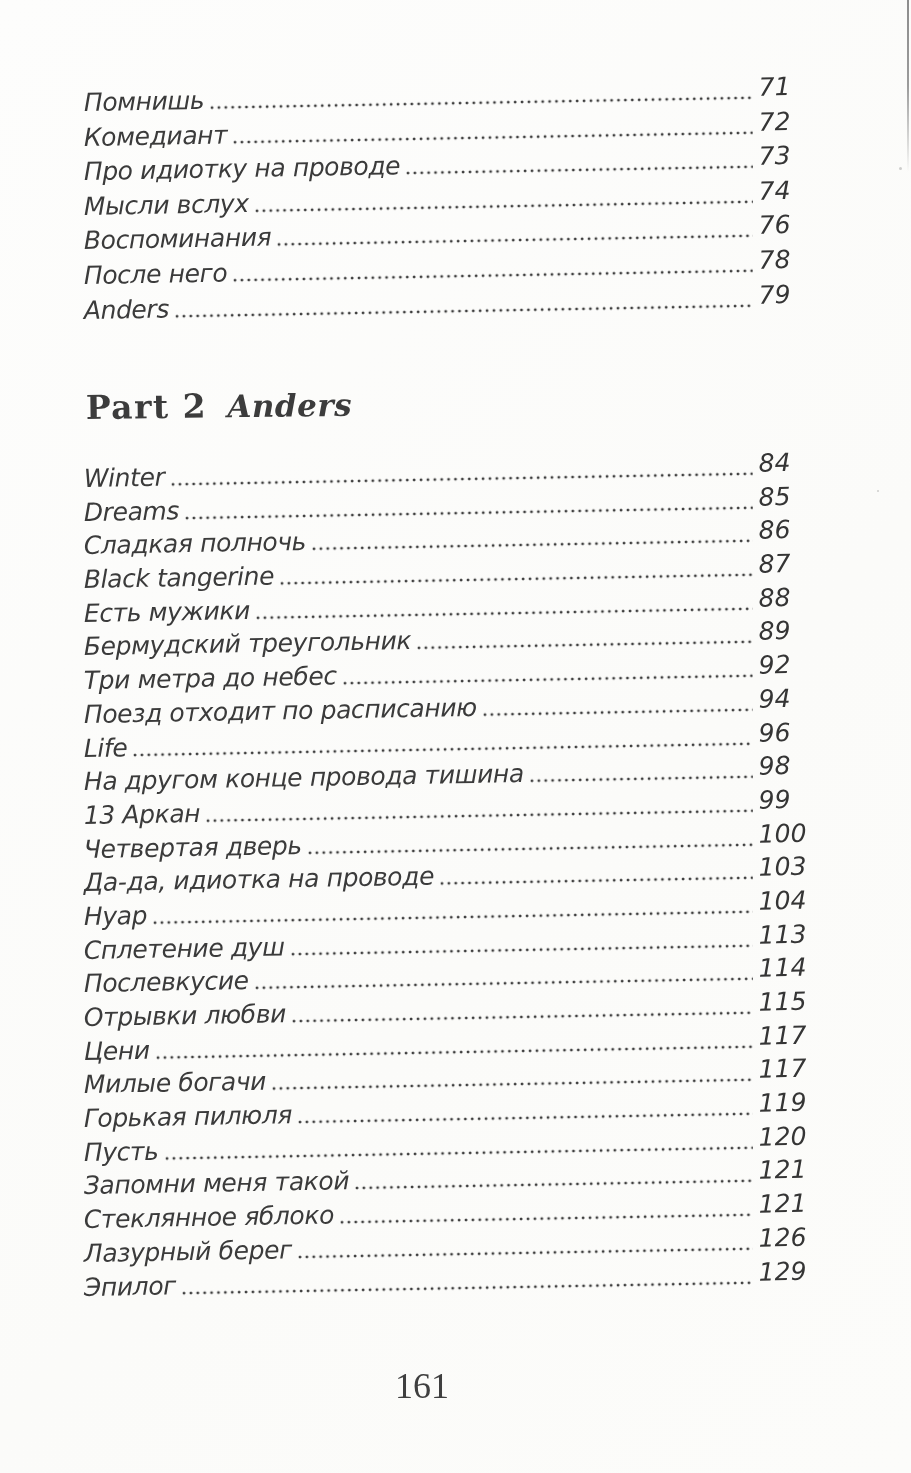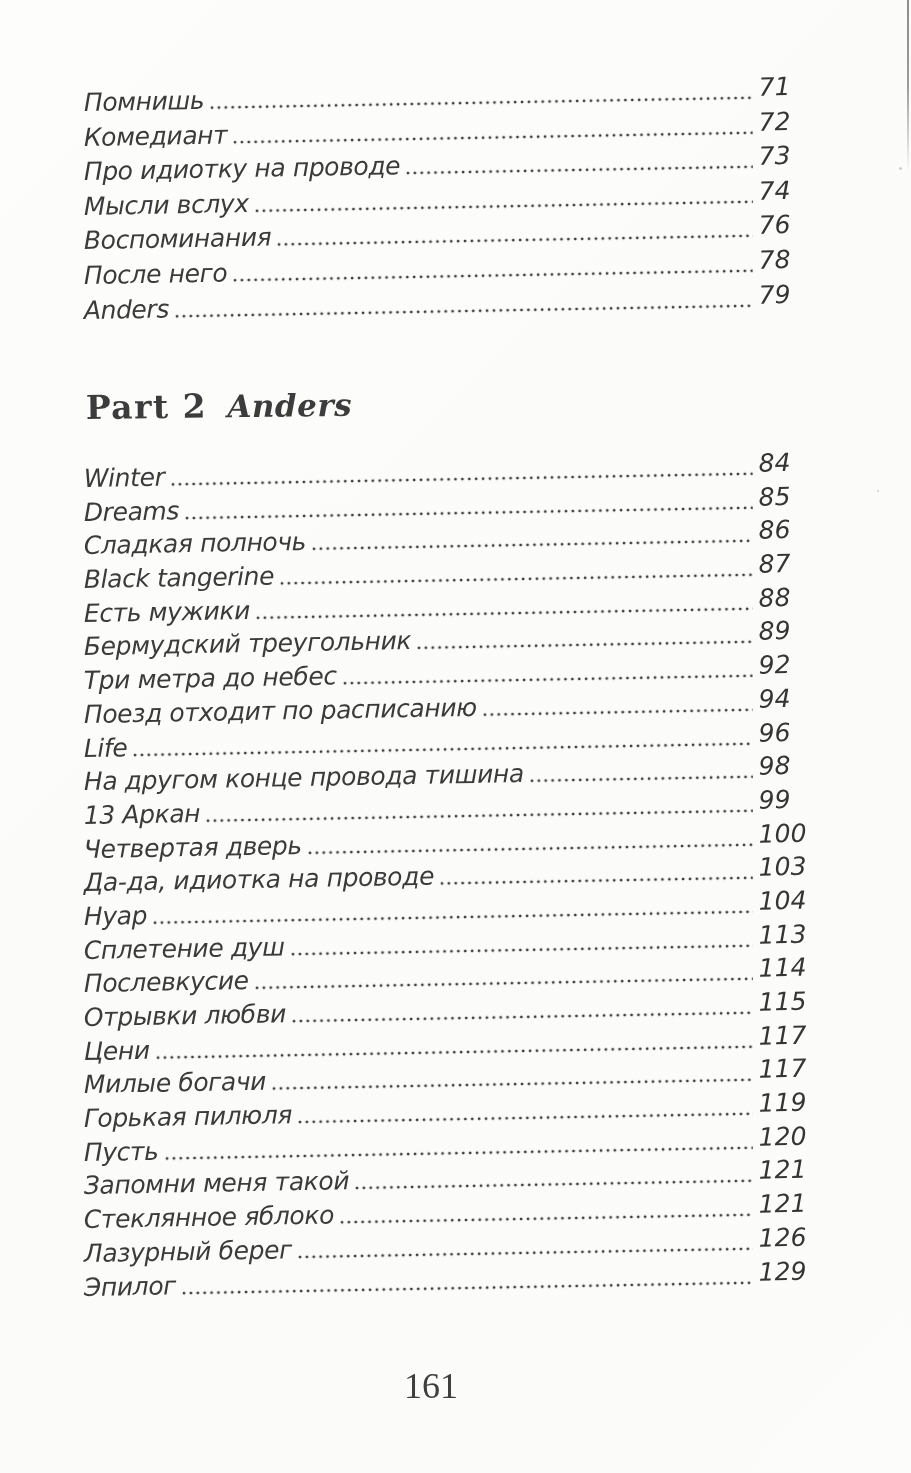--- a/index.html
+++ b/index.html
@@ -104,21 +104,21 @@
     font-style: italic;
     font-size: 31px;
     letter-spacing: 0.5px;
     color: #3c3c3c;
     margin-left: 10px;
   }
 
   .folio {
     position: absolute;
     top: 1365px;
-    left: 349px;
+    left: 340px;
     width: 164px;
     text-align: center;
     font-family: "Liberation Serif", serif;
     font-size: 36px;
     color: #3f3f3f;
   }
 </style>
 </head>
 <body>
 

